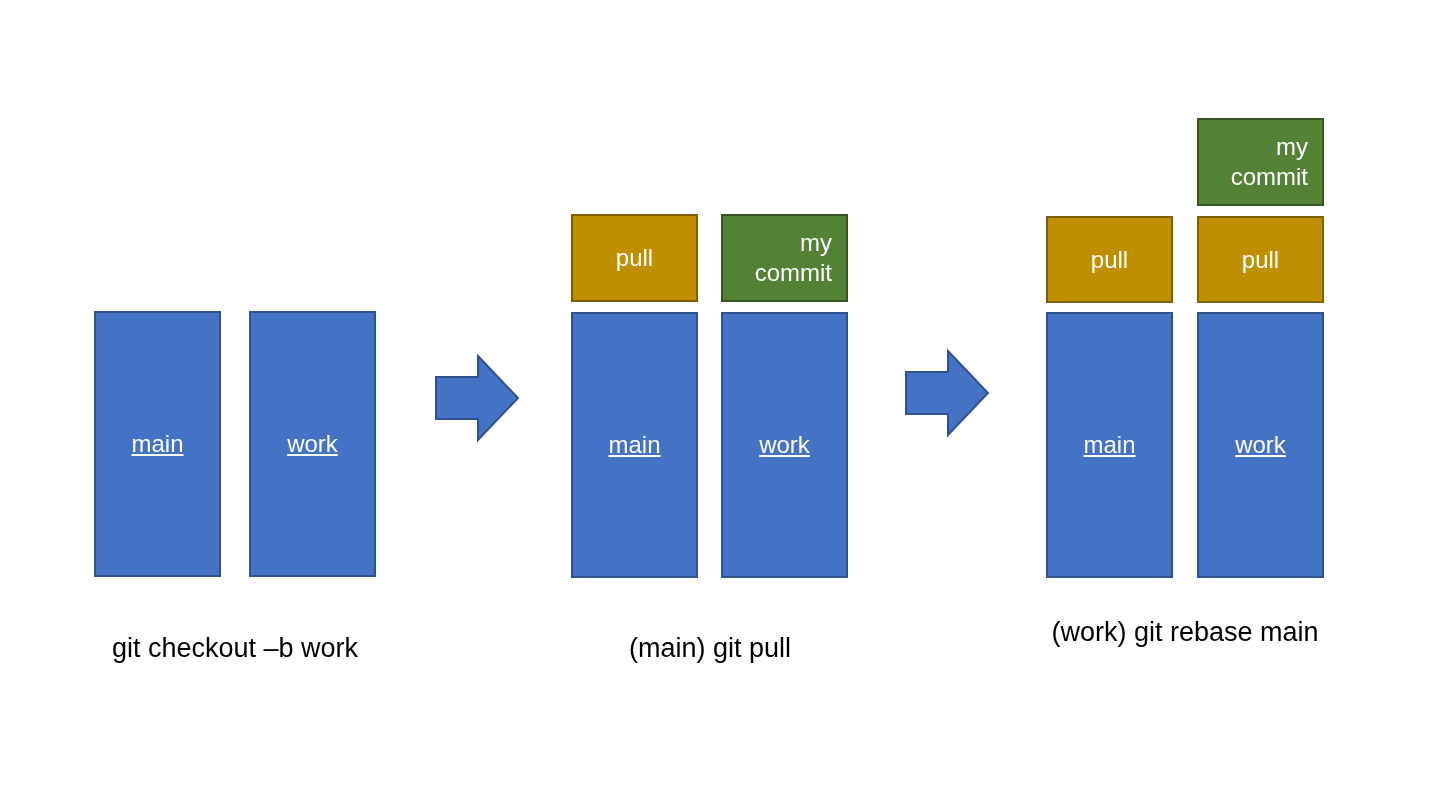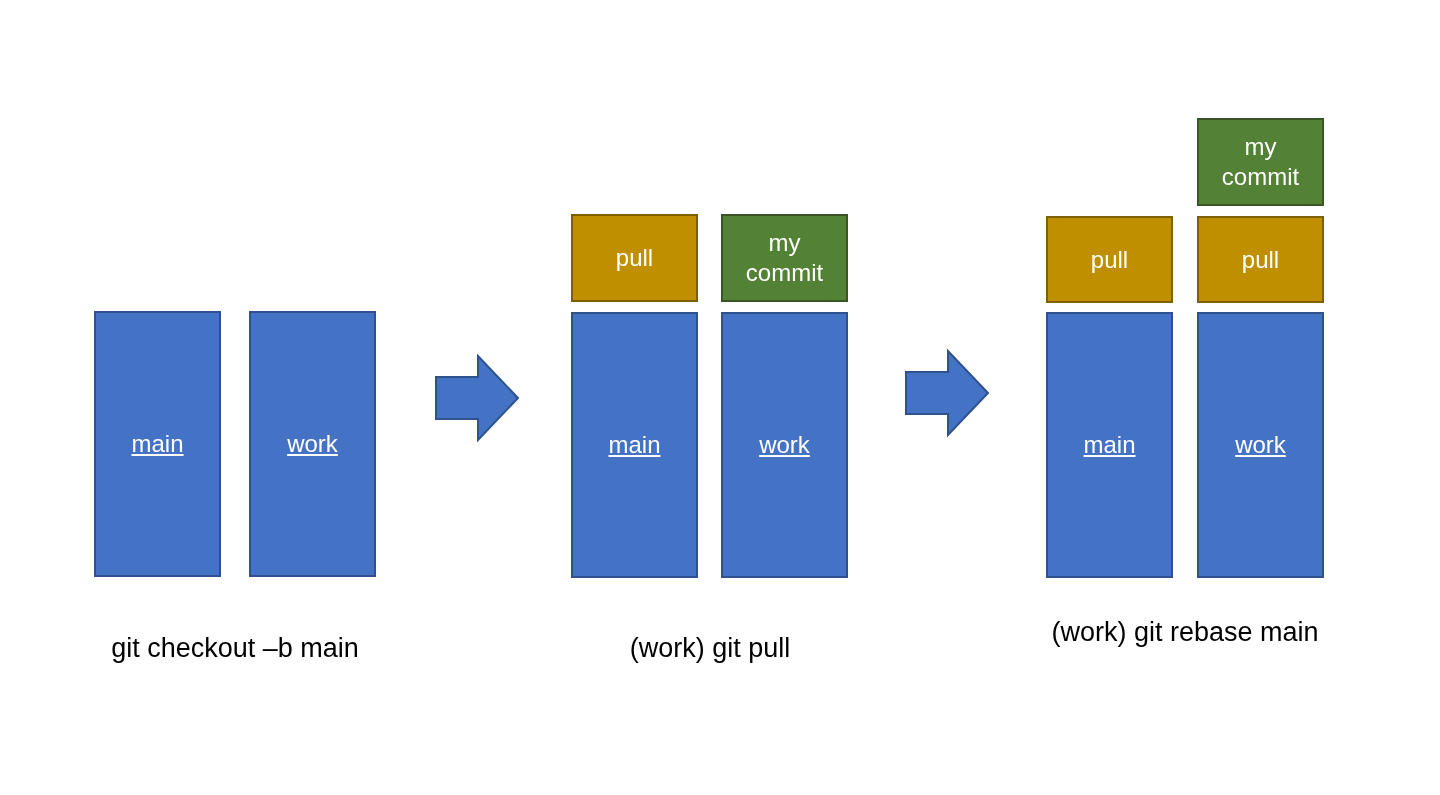--- a/index.html
+++ b/index.html
@@ -2,21 +2,21 @@
 <html style="--blue-fill: #4472C4; --blue-border: #2F528F; --gold-fill: #BF8F00; --gold-border: #7F6000; --green-fill: #538135; --green-border: #375623; --box-text: #FFFFFF; --caption-text: #000000;"><head>
 <meta charset="utf-8">
 <style>
   html,body{margin:0;padding:0;background:#ffffff;}
   .canvas{
     position:relative;width:1440px;height:795px;background:#ffffff;
     font-family:"Liberation Sans", sans-serif;overflow:hidden;
   }
   .box{
     position:absolute;display:flex;align-items:center;justify-content:center;
-    text-align:center;color:var(--box-text,#fff);font-size:24px;line-height:1.25;
+    text-align:right;color:var(--box-text,#fff);font-size:24px;line-height:1.25;
     box-sizing:border-box;padding:16px 14px;
   }
   .blue{background:var(--blue-fill,#4472C4);border:2px solid var(--blue-border,#2F528F);text-decoration:underline;}
   .gold{background:var(--gold-fill,#BF8F00);border:2px solid var(--gold-border,#7F6000);}
   .green{background:var(--green-fill,#538135);border:2px solid var(--green-border,#375623);}
   .caption{
     position:absolute;font-size:27px;color:var(--caption-text,#000);
     text-align:center;white-space:nowrap;
   }
   .arrow{position:absolute;width:86px;height:90px;}
@@ -26,31 +26,31 @@
     stroke-width:2;stroke-linejoin:miter;
   }
 </style>
 </head>
 <body>
 
 <div class="canvas">
 
   <div class="box blue" style="left:94px;top:311px;width:127px;height:266px">main</div>
   <div class="box blue" style="left:249px;top:311px;width:127px;height:266px">work</div>
-  <div class="caption" style="left:85px;top:633px;width:300px">git checkout –b main</div>
+  <div class="caption" style="left:85px;top:633px;width:300px">git checkout –b work</div>
 
   <svg class="arrow" style="left:434px;top:353px" viewBox="0 0 86 90" aria-hidden="true">
     <polygon points="2,24 44,24 44,3 84,45 44,87 44,66 2,66"></polygon>
   </svg>
 
   <div class="box gold" style="left:571px;top:214px;width:127px;height:88px">pull</div>
   <div class="box green" style="left:721px;top:214px;width:127px;height:88px">my commit</div>
   <div class="box blue" style="left:571px;top:312px;width:127px;height:266px">main</div>
   <div class="box blue" style="left:721px;top:312px;width:127px;height:266px">work</div>
-  <div class="caption" style="left:560px;top:633px;width:300px">(work) git pull</div>
+  <div class="caption" style="left:560px;top:633px;width:300px">(main) git pull</div>
 
   <svg class="arrow" style="left:904px;top:348px" viewBox="0 0 86 90" aria-hidden="true">
     <polygon points="2,24 44,24 44,3 84,45 44,87 44,66 2,66"></polygon>
   </svg>
 
   <div class="box green" style="left:1197px;top:118px;width:127px;height:88px">my commit</div>
   <div class="box gold" style="left:1046px;top:216px;width:127px;height:87px">pull</div>
   <div class="box gold" style="left:1197px;top:216px;width:127px;height:87px">pull</div>
   <div class="box blue" style="left:1046px;top:312px;width:127px;height:266px">main</div>
   <div class="box blue" style="left:1197px;top:312px;width:127px;height:266px">work</div>

